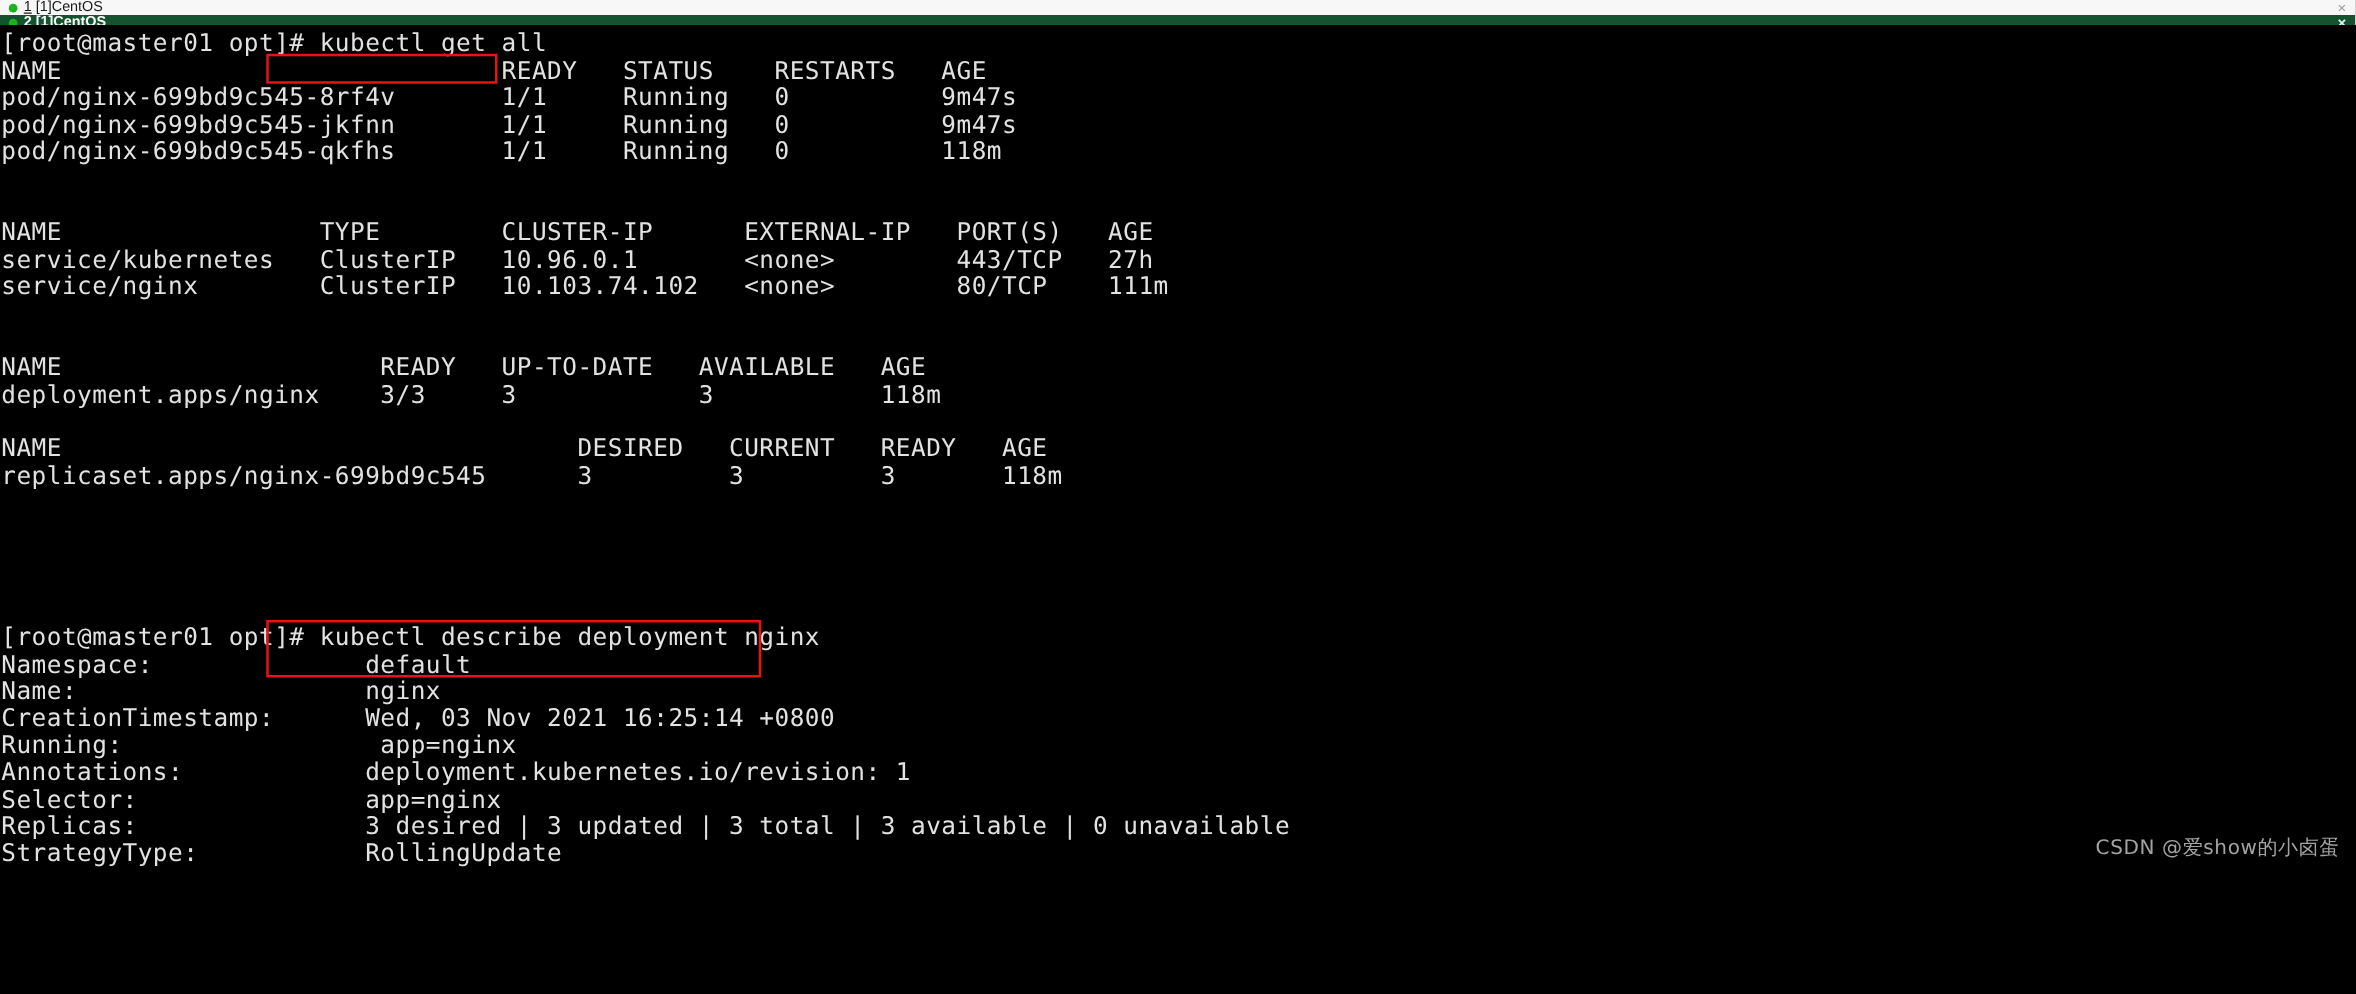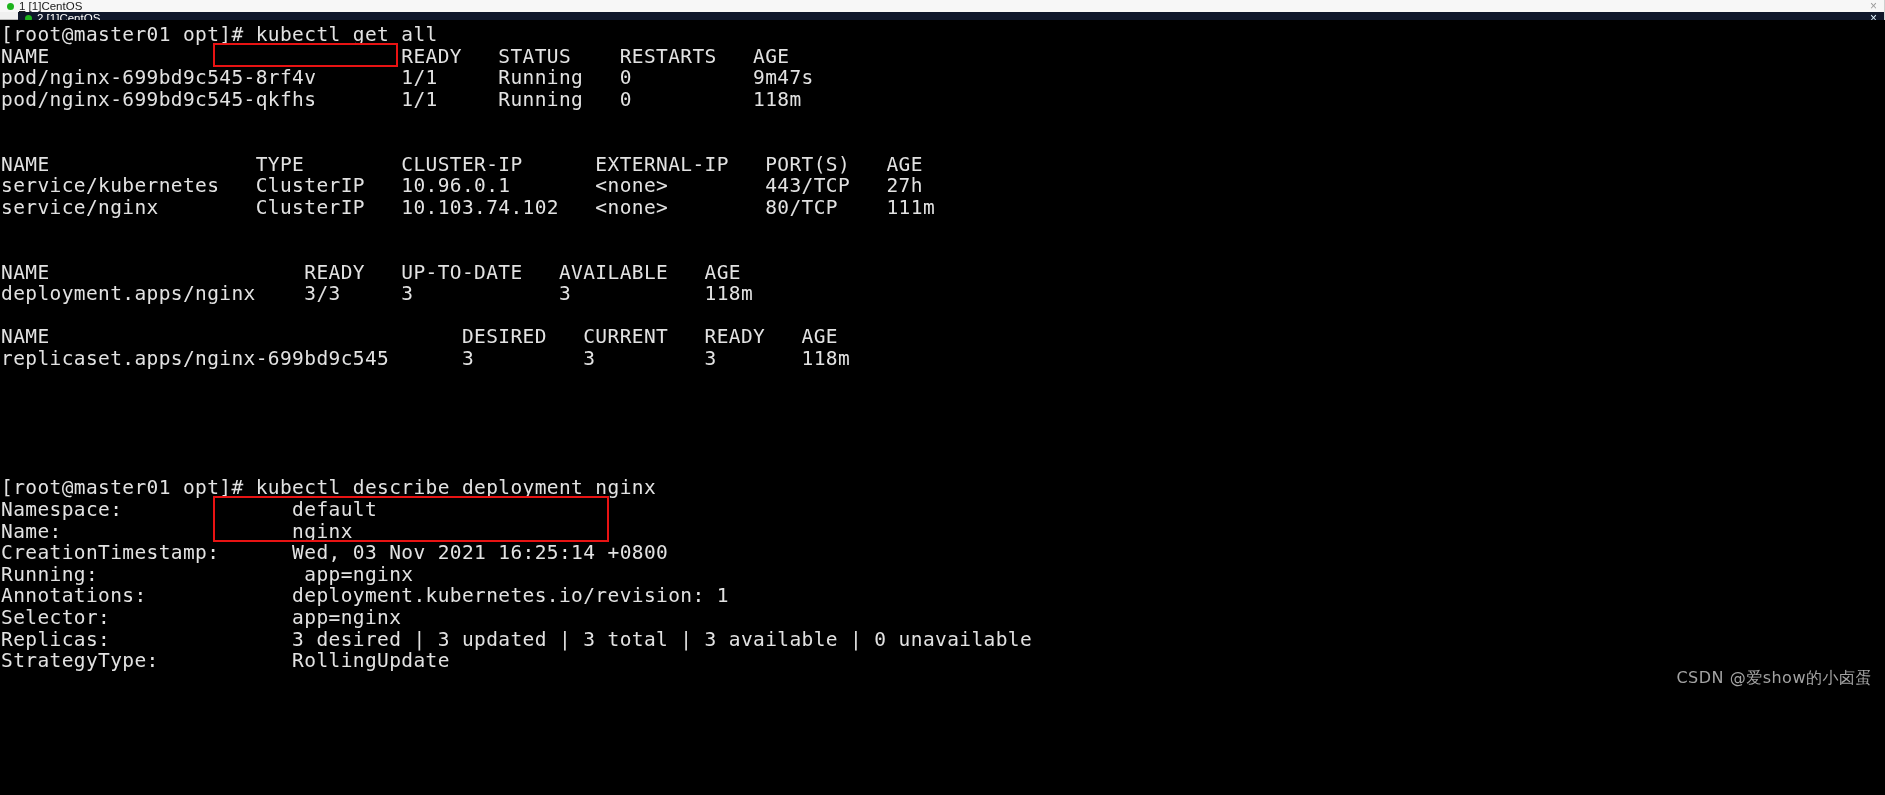--- a/index.html
+++ b/index.html
@@ -32,24 +32,23 @@
     gap: 5px;
     padding: 0 6px 0 7px;
     background: #f7f7f7;
     border-right: 1px solid #cfcfcf;
     color: #1a1a1a;
     white-space: nowrap;
     position: relative;
     min-width: 92px;
   }
   .tab.active {
-    background: #0f172a;
+    background: #14532d;
     color: #ffffff;
-    font-weight: normal;
-    margin-left: 18px;
+    font-weight: bold;
   }
   .tab .dot {
     width: 7px;
     height: 7px;
     border-radius: 50%;
     background: #1db31d;
     flex: 0 0 auto;
     display: inline-block;
   }
   .tab .tab-label {
@@ -168,20 +167,21 @@
   </div>
 
   <div id="newtab">+</div>
 </div>
 
 <div id="terminal">
   <div id="screen">
       <div class="line">[root@master01 opt]# kubectl get all</div>
       <div class="line">NAME                             READY   STATUS    RESTARTS   AGE</div>
       <div class="line">pod/nginx-699bd9c545-8rf4v       1/1     Running   0          9m47s</div>
+      <div class="line">pod/nginx-699bd9c545-jkfnn       1/1     Running   0          9m47s</div>
       <div class="line">pod/nginx-699bd9c545-qkfhs       1/1     Running   0          118m</div>
       <div class="line blank"> </div>
       <div class="line blank"> </div>
       <div class="line">NAME                 TYPE        CLUSTER-IP      EXTERNAL-IP   PORT(S)   AGE</div>
       <div class="line">service/kubernetes   ClusterIP   10.96.0.1       &lt;none&gt;        443/TCP   27h</div>
       <div class="line">service/nginx        ClusterIP   10.103.74.102   &lt;none&gt;        80/TCP    111m</div>
       <div class="line blank"> </div>
       <div class="line blank"> </div>
       <div class="line">NAME                     READY   UP-TO-DATE   AVAILABLE   AGE</div>
       <div class="line">deployment.apps/nginx    3/3     3            3           118m</div>

